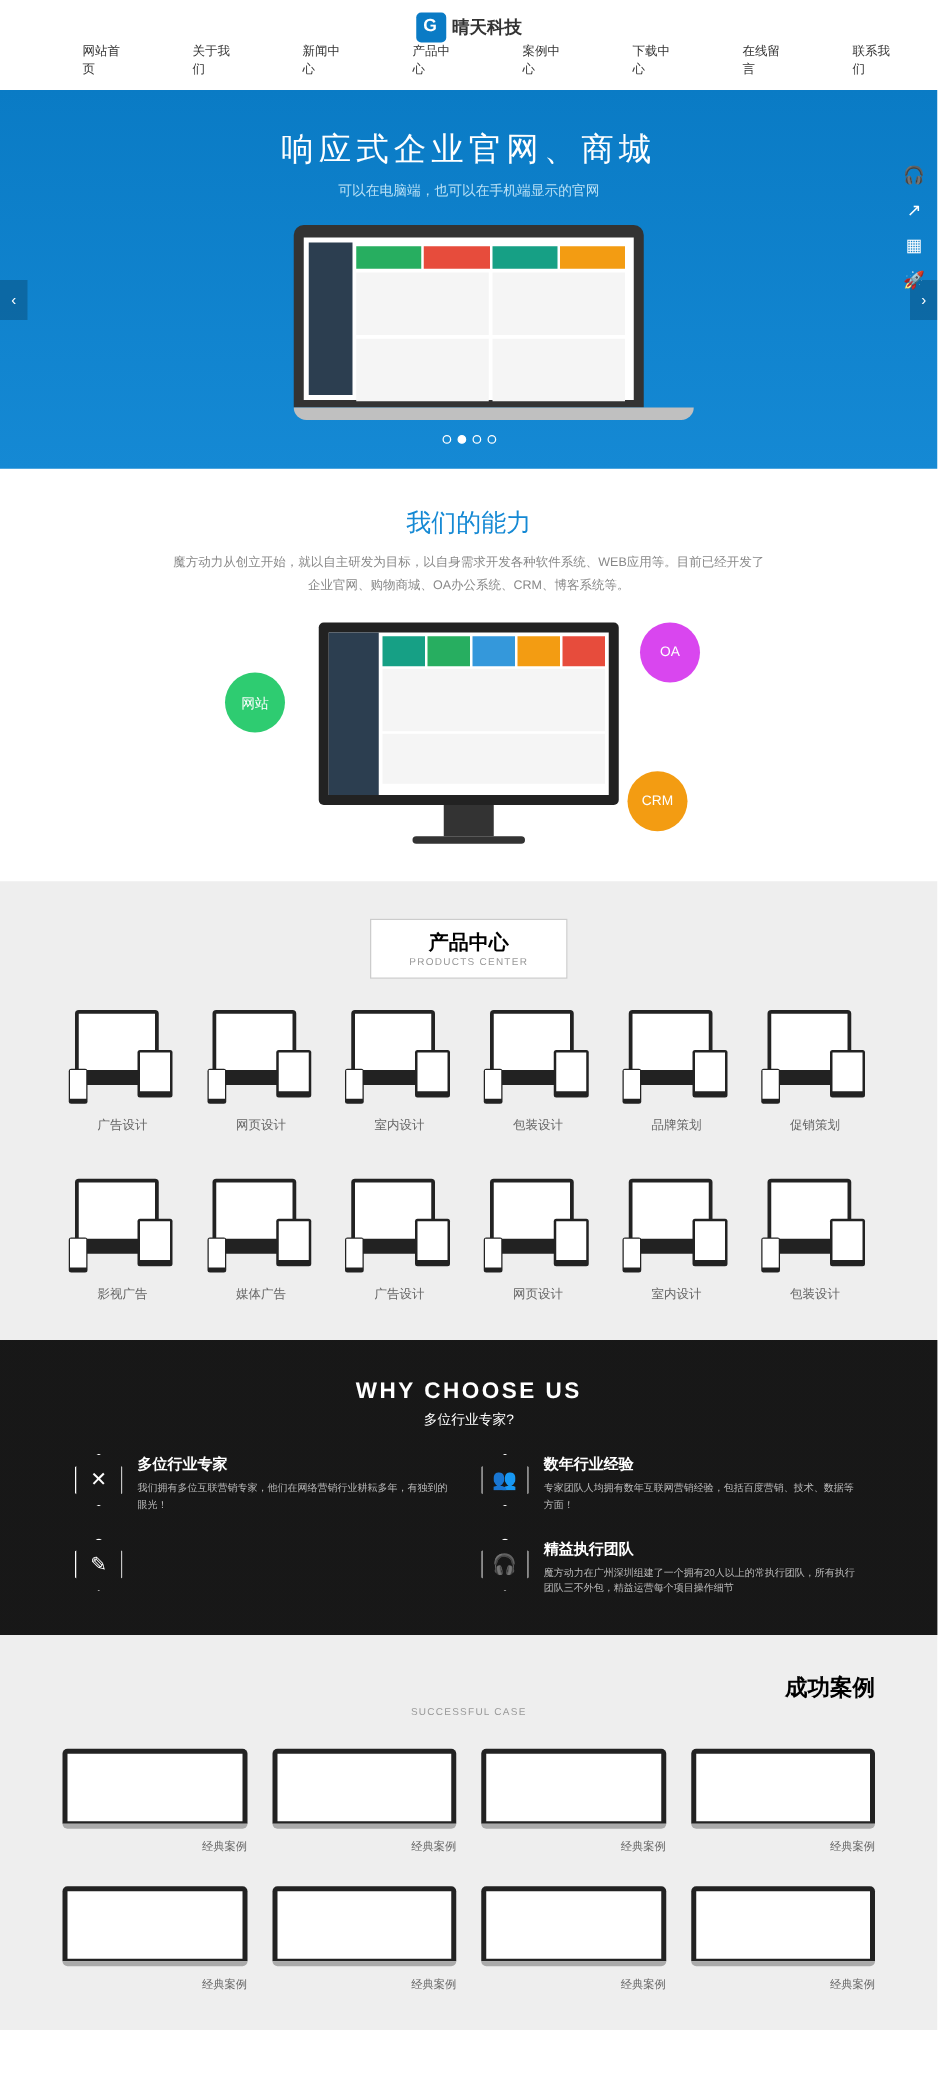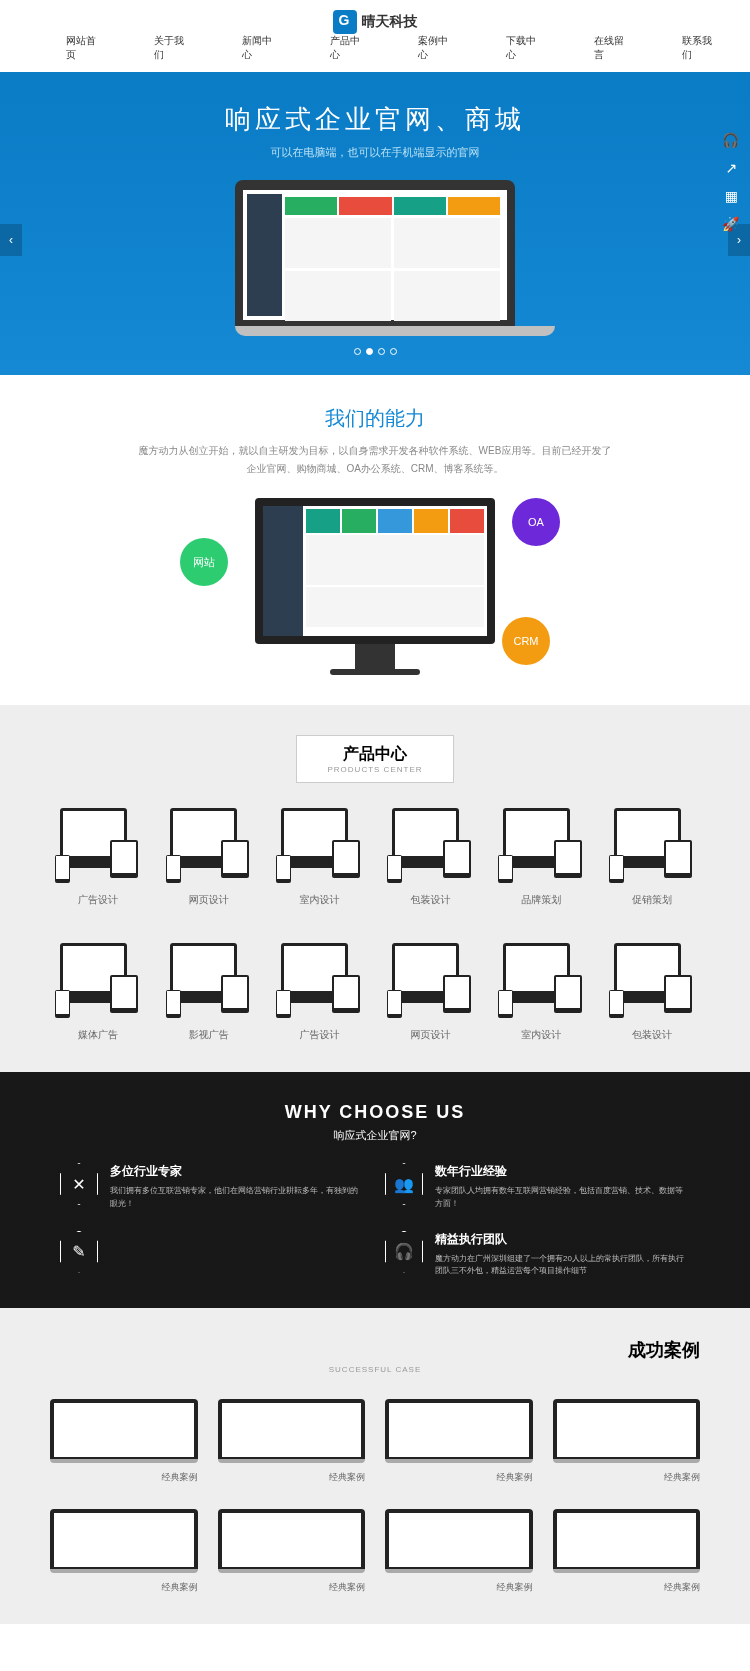--- a/index.html
+++ b/index.html
@@ -39,21 +39,21 @@
 .ability { position: relative; text-align: center; margin-top: 20px; }
 .monitor { margin: 0 auto; width: 240px; }
 .monitor-screen { background: #222; padding: 8px; border-radius: 4px; }
 .monitor-inner { background: #fff; height: 130px; display: flex; }
 .monitor-side { width: 40px; background: #2c3e50; }
 .monitor-main { flex: 1; padding: 3px; }
 .monitor-tiles { display: flex; gap: 2px; margin-bottom: 2px; }
 .mtile { flex: 1; height: 24px; } .mtile.t1{background:#16a085}.mtile.t2{background:#27ae60}.mtile.t3{background:#3498db}.mtile.t4{background:#f39c12}.mtile.t5{background:#e74c3c}
 .monitor-stand { width: 40px; height: 25px; background: #333; margin: 0 auto; } .monitor-base { width: 90px; height: 6px; background: #333; margin: 0 auto; border-radius: 3px; }
 .circle { position: absolute; width: 48px; height: 48px; border-radius: 50%; display: flex; align-items: center; justify-content: center; color: #fff; font-size: 11px; }
-.circle.web { background: #2ecc71; left: 120px; top: 40px; } .circle.oa { background: #6d28d9; right: 130px; top: 0; } .circle.crm { background: #f39c12; right: 140px; bottom: 10px; }
+.circle.web { background: #2ecc71; left: 120px; top: 40px; } .circle.oa { background: #d946ef; right: 130px; top: 0; } .circle.crm { background: #f39c12; right: 140px; bottom: 10px; }
 .products { background: #eee; padding: 30px 50px; }
 .prod-title-box { background: #fff; display: inline-block; padding: 8px 30px; border: 1px solid #ccc; margin: 0 auto; text-align: center; }
 .prod-title-wrap { text-align: center; margin-bottom: 25px; }
 .prod-title { font-size: 16px; font-weight: bold; } .prod-sub { font-size: 8px; color: #999; letter-spacing: 1px; }
 .prod-grid { display: grid; grid-template-columns: repeat(6, 1fr); gap: 36px 15px; }
 .prod-item { text-align: center; }
 .prod-img { position: relative; height: 75px; }
 .device-monitor { position: absolute; left: 10%; width: 70%; height: 60px; background: #222; border-radius: 3px; padding: 3px; }
 .device-monitor-inner { background: #fff; width: 100%; height: 45px; }
 .device-tablet { position: absolute; right: 8%; bottom: 5px; width: 28px; height: 38px; background: #222; border-radius: 2px; padding: 2px; }
@@ -267,35 +267,35 @@
           <div class="device-monitor">
             <div class="device-monitor-inner"></div>
           </div>
           <div class="device-tablet">
             <div class="device-inner"></div>
           </div>
           <div class="device-phone">
             <div class="device-inner"></div>
           </div>
         </div>
+        <div class="prod-label">影视广告</div>
+      </div>
+      <div class="prod-item">
+        <div class="prod-img">
+          <div class="device-monitor">
+            <div class="device-monitor-inner"></div>
+          </div>
+          <div class="device-tablet">
+            <div class="device-inner"></div>
+          </div>
+          <div class="device-phone">
+            <div class="device-inner"></div>
+          </div>
+        </div>
         <div class="prod-label">媒体广告</div>
-      </div>
-      <div class="prod-item">
-        <div class="prod-img">
-          <div class="device-monitor">
-            <div class="device-monitor-inner"></div>
-          </div>
-          <div class="device-tablet">
-            <div class="device-inner"></div>
-          </div>
-          <div class="device-phone">
-            <div class="device-inner"></div>
-          </div>
-        </div>
-        <div class="prod-label">影视广告</div>
       </div>
       <div class="prod-item">
         <div class="prod-img">
           <div class="device-monitor">
             <div class="device-monitor-inner"></div>
           </div>
           <div class="device-tablet">
             <div class="device-inner"></div>
           </div>
           <div class="device-phone">
@@ -344,21 +344,21 @@
             <div class="device-inner"></div>
           </div>
         </div>
         <div class="prod-label">包装设计</div>
       </div>
     </div>
 </div>
 
 <div class="why">
   <h2 class="why-title">WHY CHOOSE US</h2>
-  <p class="why-sub">响应式企业官网?</p>
+  <p class="why-sub">多位行业专家?</p>
   <div class="why-grid" id="why-grid">
       <div class="why-item">
         <div class="hex">✕</div>
         <div class="why-text">
           <div class="why-h">多位行业专家</div>
           <div class="why-p">我们拥有多位互联营销专家，他们在网络营销行业耕耘多年，有独到的眼光！</div>
         </div>
       </div>
       <div class="why-item">
         <div class="hex">👥</div>

